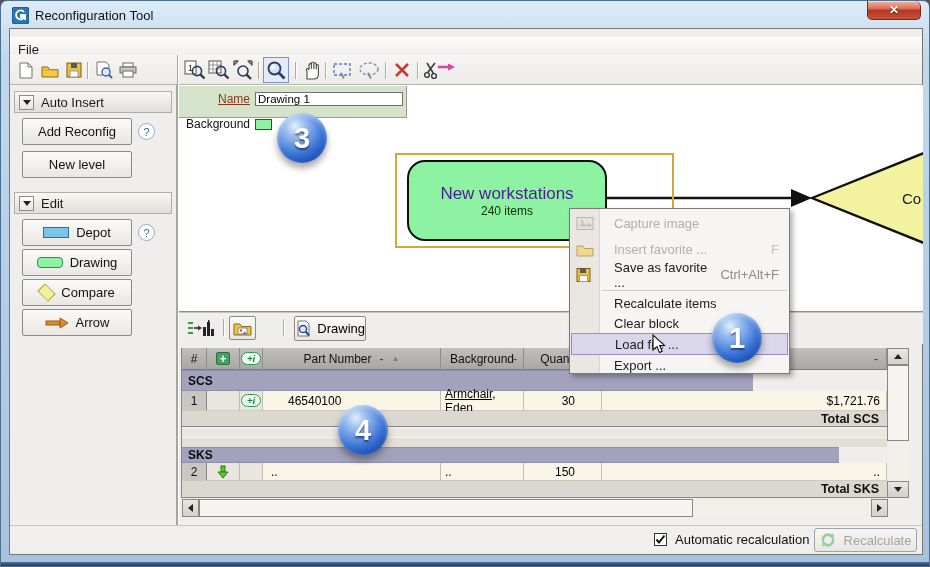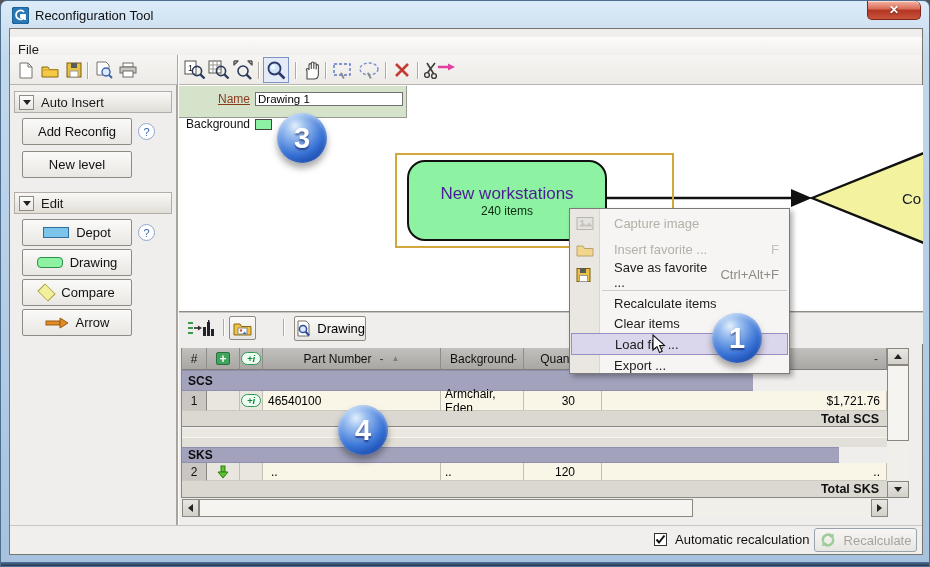--- a/index.html
+++ b/index.html
@@ -362,22 +362,22 @@
     <div class="grp" style="width:571px;">SCS</div>
   </div>
   <div class="trow" style="top:390px;height:20px;">
     <div class="td numc c1">1</div>
     <div class="td grayc c2"></div>
     <div class="td grayc c3">
         <span class="pio">
           <span>+i</span>
         </span>
       </div>
-    <div class="td c4" style="padding-left:5px;">46540100</div>
-    <div class="td c5" style="padding-left:4px;">Armchair, Eden</div>
+    <div class="td c4" style="padding-left:25px;">46540100</div>
+    <div class="td c5" style="padding-left:4px;text-decoration:underline;">Armchair, Eden</div>
     <div class="td c6" style="justify-content:flex-end;padding-right:26px;">30</div>
     <div class="td c7" style="justify-content:flex-end;padding-right:6px;">$1,721.76</div>
   </div>
   <div class="trow" style="top:410px;height:16px;">
     <div class="totrow" style="width:705px;">Total SCS</div>
   </div>
 
   <div class="trow" style="top:428px;height:9px;">
       <div style="width:705px;background:#eae7e0;border-bottom:1px solid #f6f4ef;"></div>
     </div>
@@ -392,21 +392,21 @@
     <div class="td numc c1">2</div>
     <div class="td grayc c2">
       <svg width="12" height="14">
           <rect x="4" y="1" width="4" height="6" fill="#5ec233" stroke="#2a8010"></rect>
           <path d="M1 7 L11 7 L6 13 z" fill="#5ec233" stroke="#2a8010"></path>
         </svg>
     </div>
     <div class="td grayc c3"></div>
     <div class="td c4" style="padding-left:8px;">..</div>
     <div class="td c5" style="padding-left:4px;">..</div>
-    <div class="td c6" style="justify-content:flex-end;padding-right:26px;">120</div>
+    <div class="td c6" style="justify-content:flex-end;padding-right:26px;">150</div>
     <div class="td c7" style="justify-content:flex-end;padding-right:6px;">..</div>
   </div>
   <div class="trow" style="top:480px;height:17px;">
     <div class="totrow" style="width:705px;">Total SKS</div>
   </div>
 
   <div class="abs sb" style="left:886px;top:347px;width:22px;height:150px;">
     <div class="sb-btn" style="left:0;top:0;width:22px;height:17px;">
         <span class="t-up"></span>
       </div>
@@ -467,21 +467,21 @@
           <rect x="3.5" y="8" width="8" height="6" fill="#fff" stroke="#999"></rect>
         </svg>
       <span>Save as favorite ...</span>
       <span class="sc">Ctrl+Alt+F</span>
     </div>
     <div class="csep"></div>
     <div class="citem" style="height:20px;">
         <span>Recalculate items</span>
       </div>
     <div class="citem" style="height:20px;">
-        <span>Clear items</span>
+        <span>Clear block</span>
       </div>
     <div class="citem sel" style="height:22px;">
         <span>Load file ...</span>
       </div>
     <div class="citem" style="height:20px;">
         <span>Export ...</span>
       </div>
   </div>
 
   <div class="badge" style="left:711px;top:312px;">1</div>

